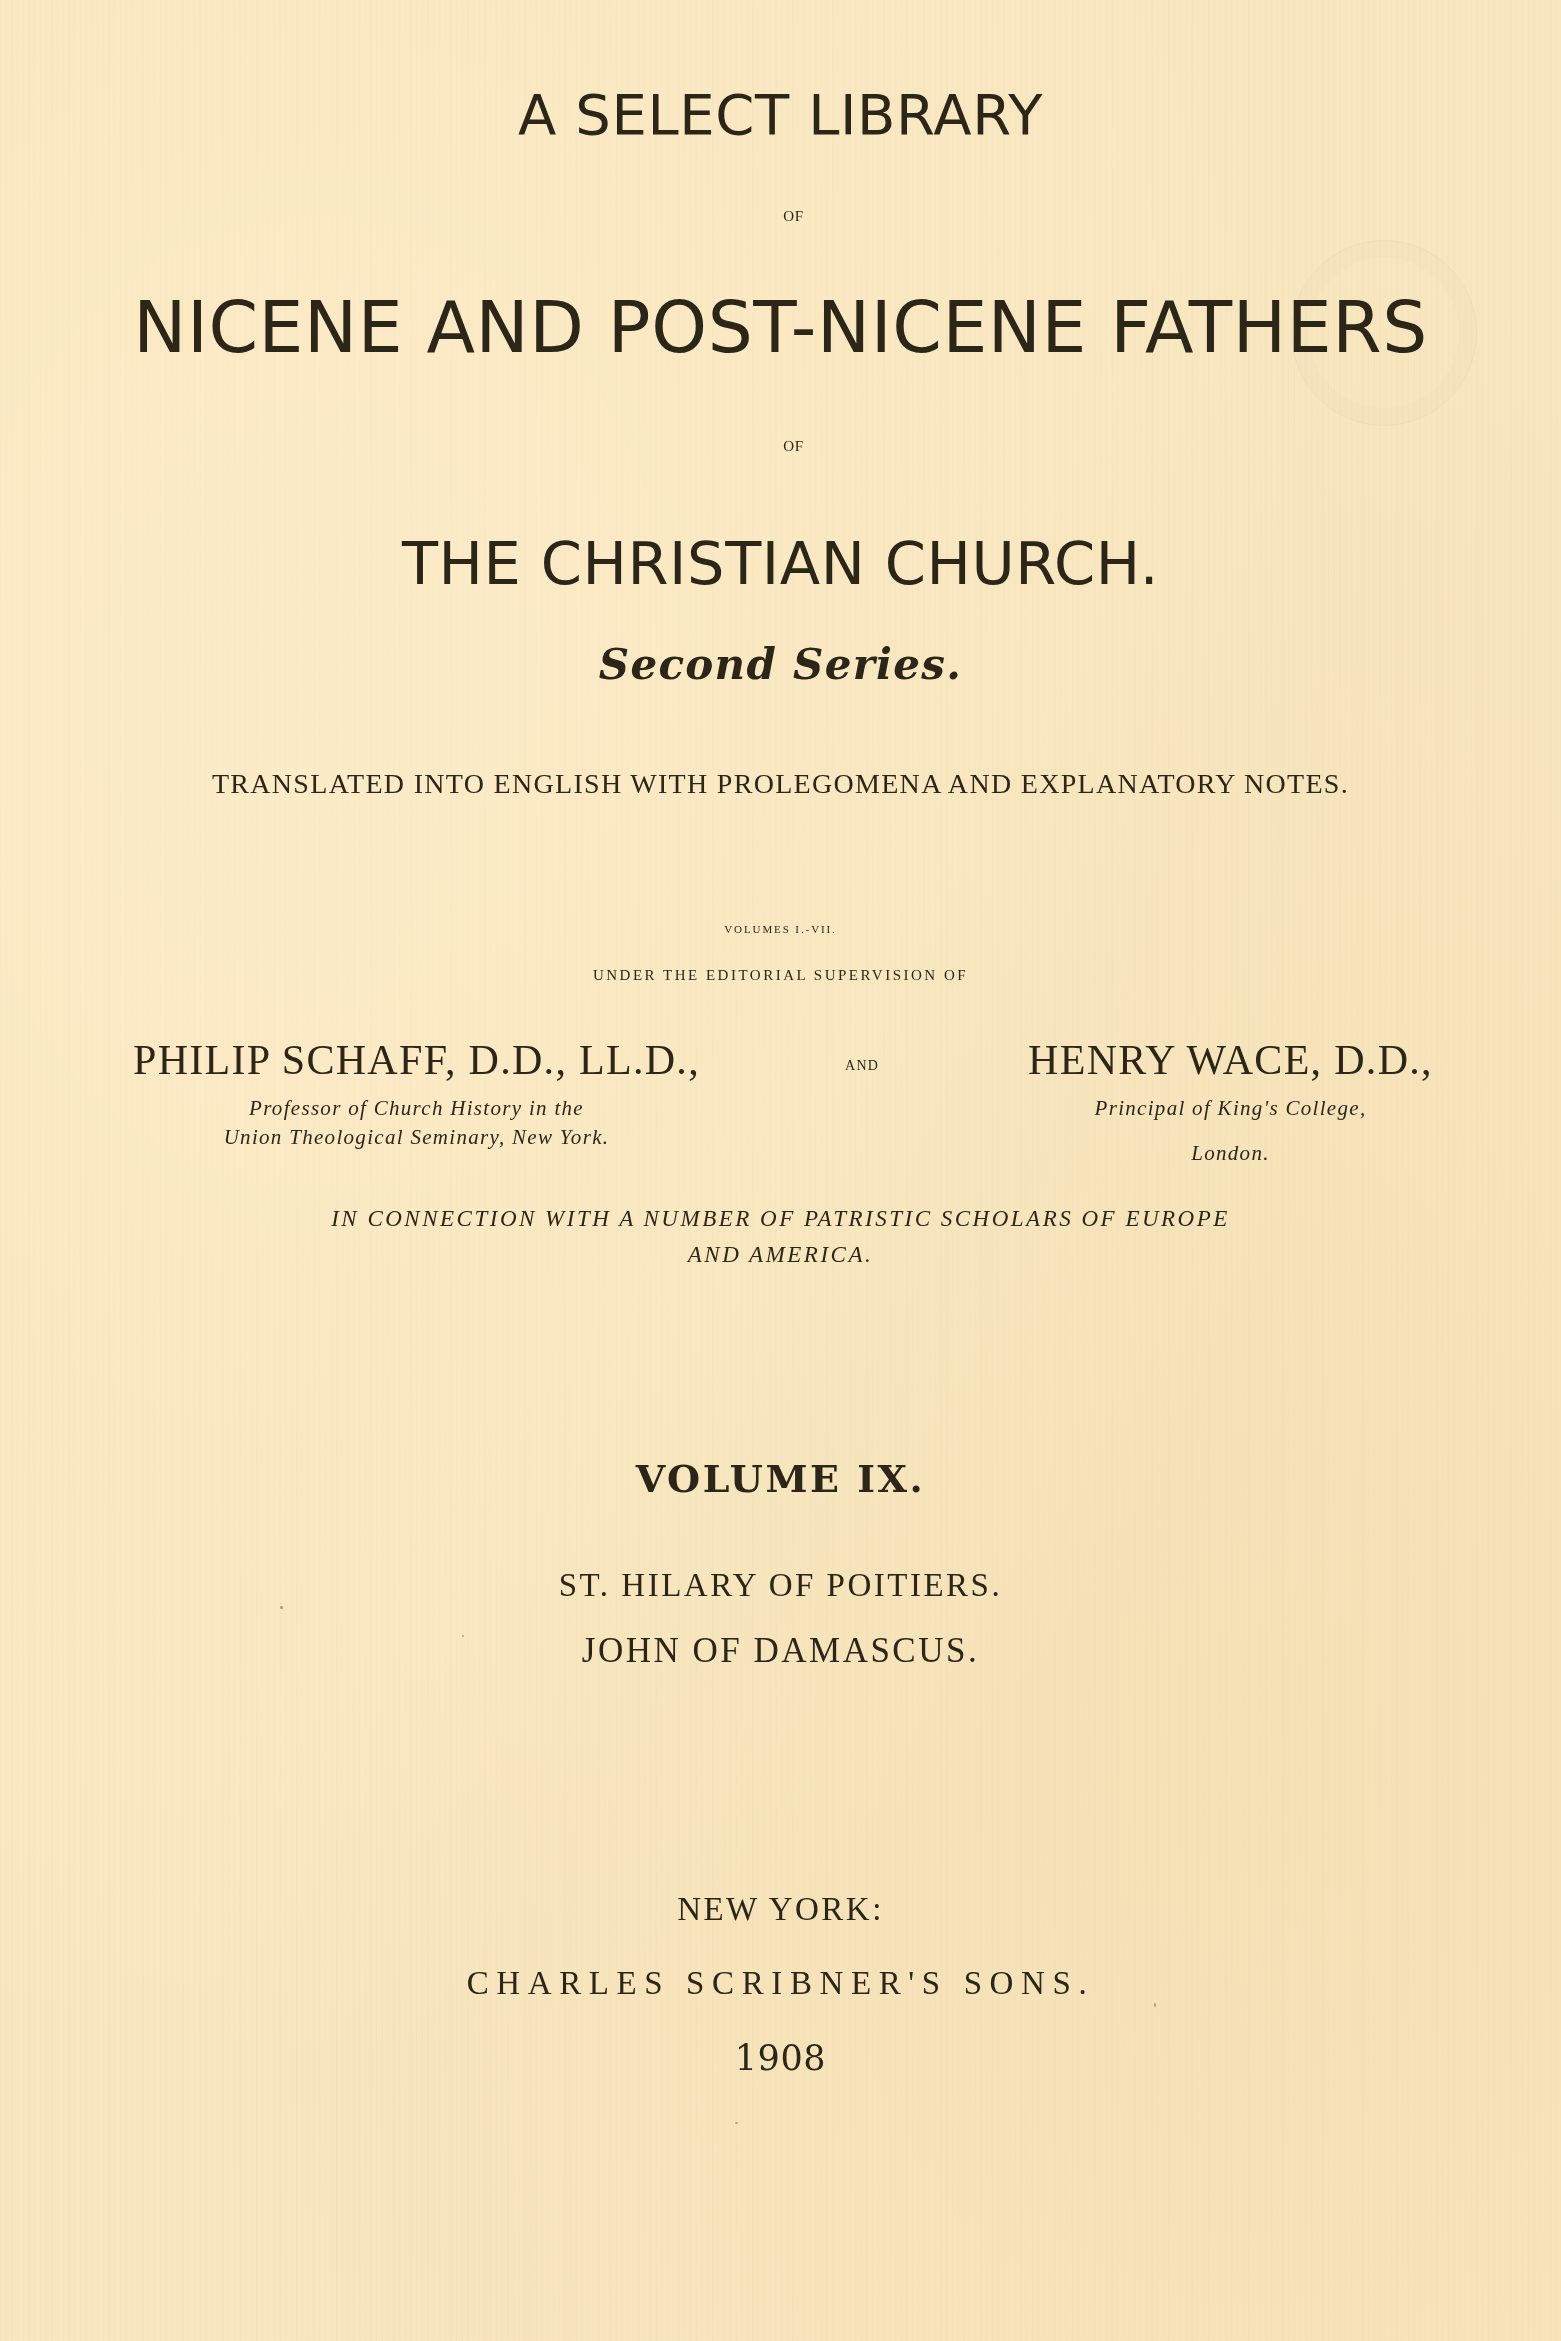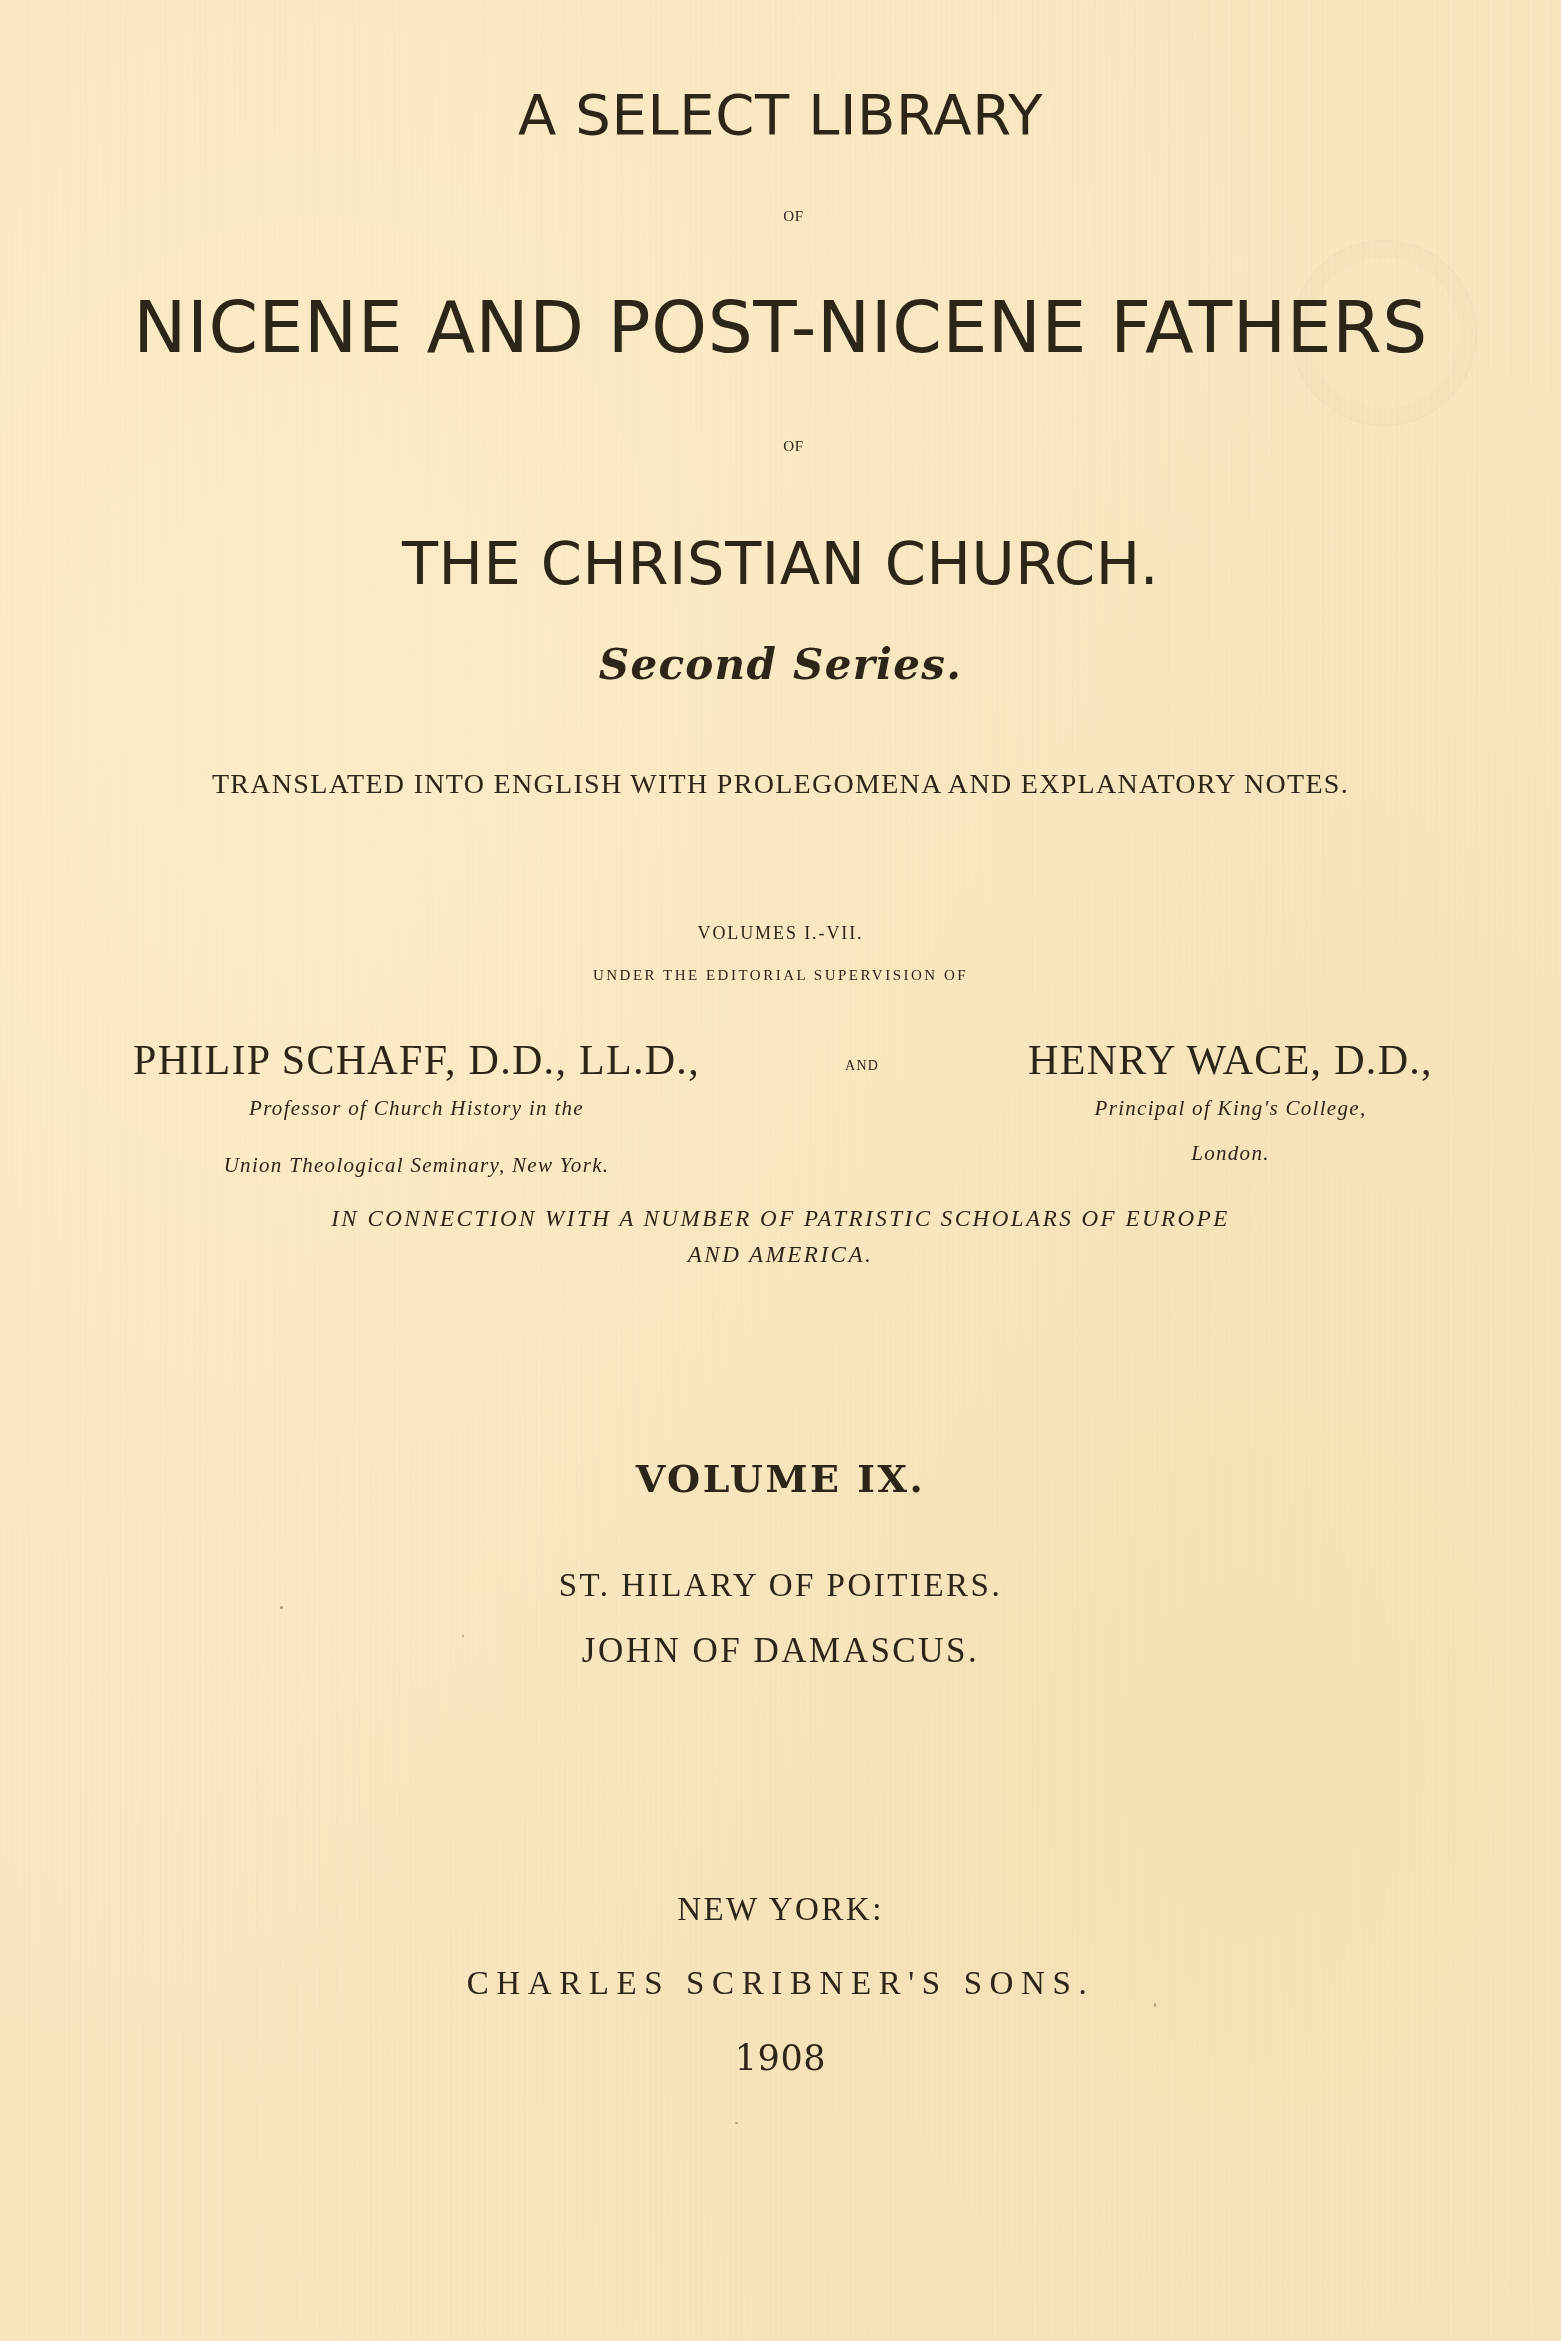--- a/index.html
+++ b/index.html
@@ -20,29 +20,29 @@
   .sans { font-family: "DejaVu Sans", sans-serif; font-weight: normal; }
   .serif { font-family: "Liberation Serif", serif; }
   .title-1 { top: 87px; font-size: 56px; letter-spacing: 0.6px; }
   .of-small { font-size: 15px; letter-spacing: 0.6px; margin-left: 13px; }
   .of-1 { top: 209px; }
   .title-2 { top: 292px; font-size: 71px; letter-spacing: 0.6px; }
   .of-2 { top: 439px; }
   .title-3 { top: 524px; font-size: 59px; letter-spacing: 0.6px; margin-top: 10px; }
   .series { top: 644px; font-size: 42px; font-weight: bold; font-family: "DejaVu Serif", serif; font-style: italic; letter-spacing: 1.3px; }
   .translated { top: 762px; font-size: 28px; letter-spacing: 1.3px; margin-top: 8px; }
-  .volumes { top: 924px; font-size: 18px; letter-spacing: 1.9px; }
+  .volumes { top: 924px; font-size: 11px; letter-spacing: 1.9px; }
   .editorial { top: 968px; font-size: 15px; letter-spacing: 2.5px; }
 
   .editor { position: absolute; text-align: center; white-space: nowrap; line-height: 1; }
   .editor .name { font-size: 42px; letter-spacing: 1.3px; display: block; }
   .editor .aff { font-size: 21px; font-style: italic; letter-spacing: 1.3px; display: block; }
   .ed-left { left: 81px; width: 671px; top: 1039px; }
   .ed-left .aff1 { position: absolute; left: 0; width: 100%; top: 59px; }
-  .ed-left .aff2 { position: absolute; left: 0; width: 100%; top: 116px; text-align: center; }
+  .ed-left .aff2 { position: absolute; left: 0; width: 100%; top: 88px; text-align: center; }
   .ed-right { left: 987px; width: 487px; top: 1039px; }
   .ed-right .aff1 { position: absolute; left: 0; width: 100%; top: 59px; }
   .ed-right .aff2 { position: absolute; left: 0; width: 100%; top: 104px; }
   .and-word { position: absolute; left: 845px; top: 1058px; font-size: 14px; letter-spacing: 1.3px; }
 
   .connection-1 { top: 1207px; font-size: 23px; font-style: italic; letter-spacing: 2.5px; text-align: center; }
   .connection-2 { top: 1243px; font-size: 23px; font-style: italic; letter-spacing: 2.5px; }
 
   .volume { top: 1460px; font-size: 38px; font-weight: bold; letter-spacing: 2.5px; font-family: "DejaVu Serif", serif; }
   .author-1 { top: 1569px; font-size: 33px; letter-spacing: 2.5px; }

